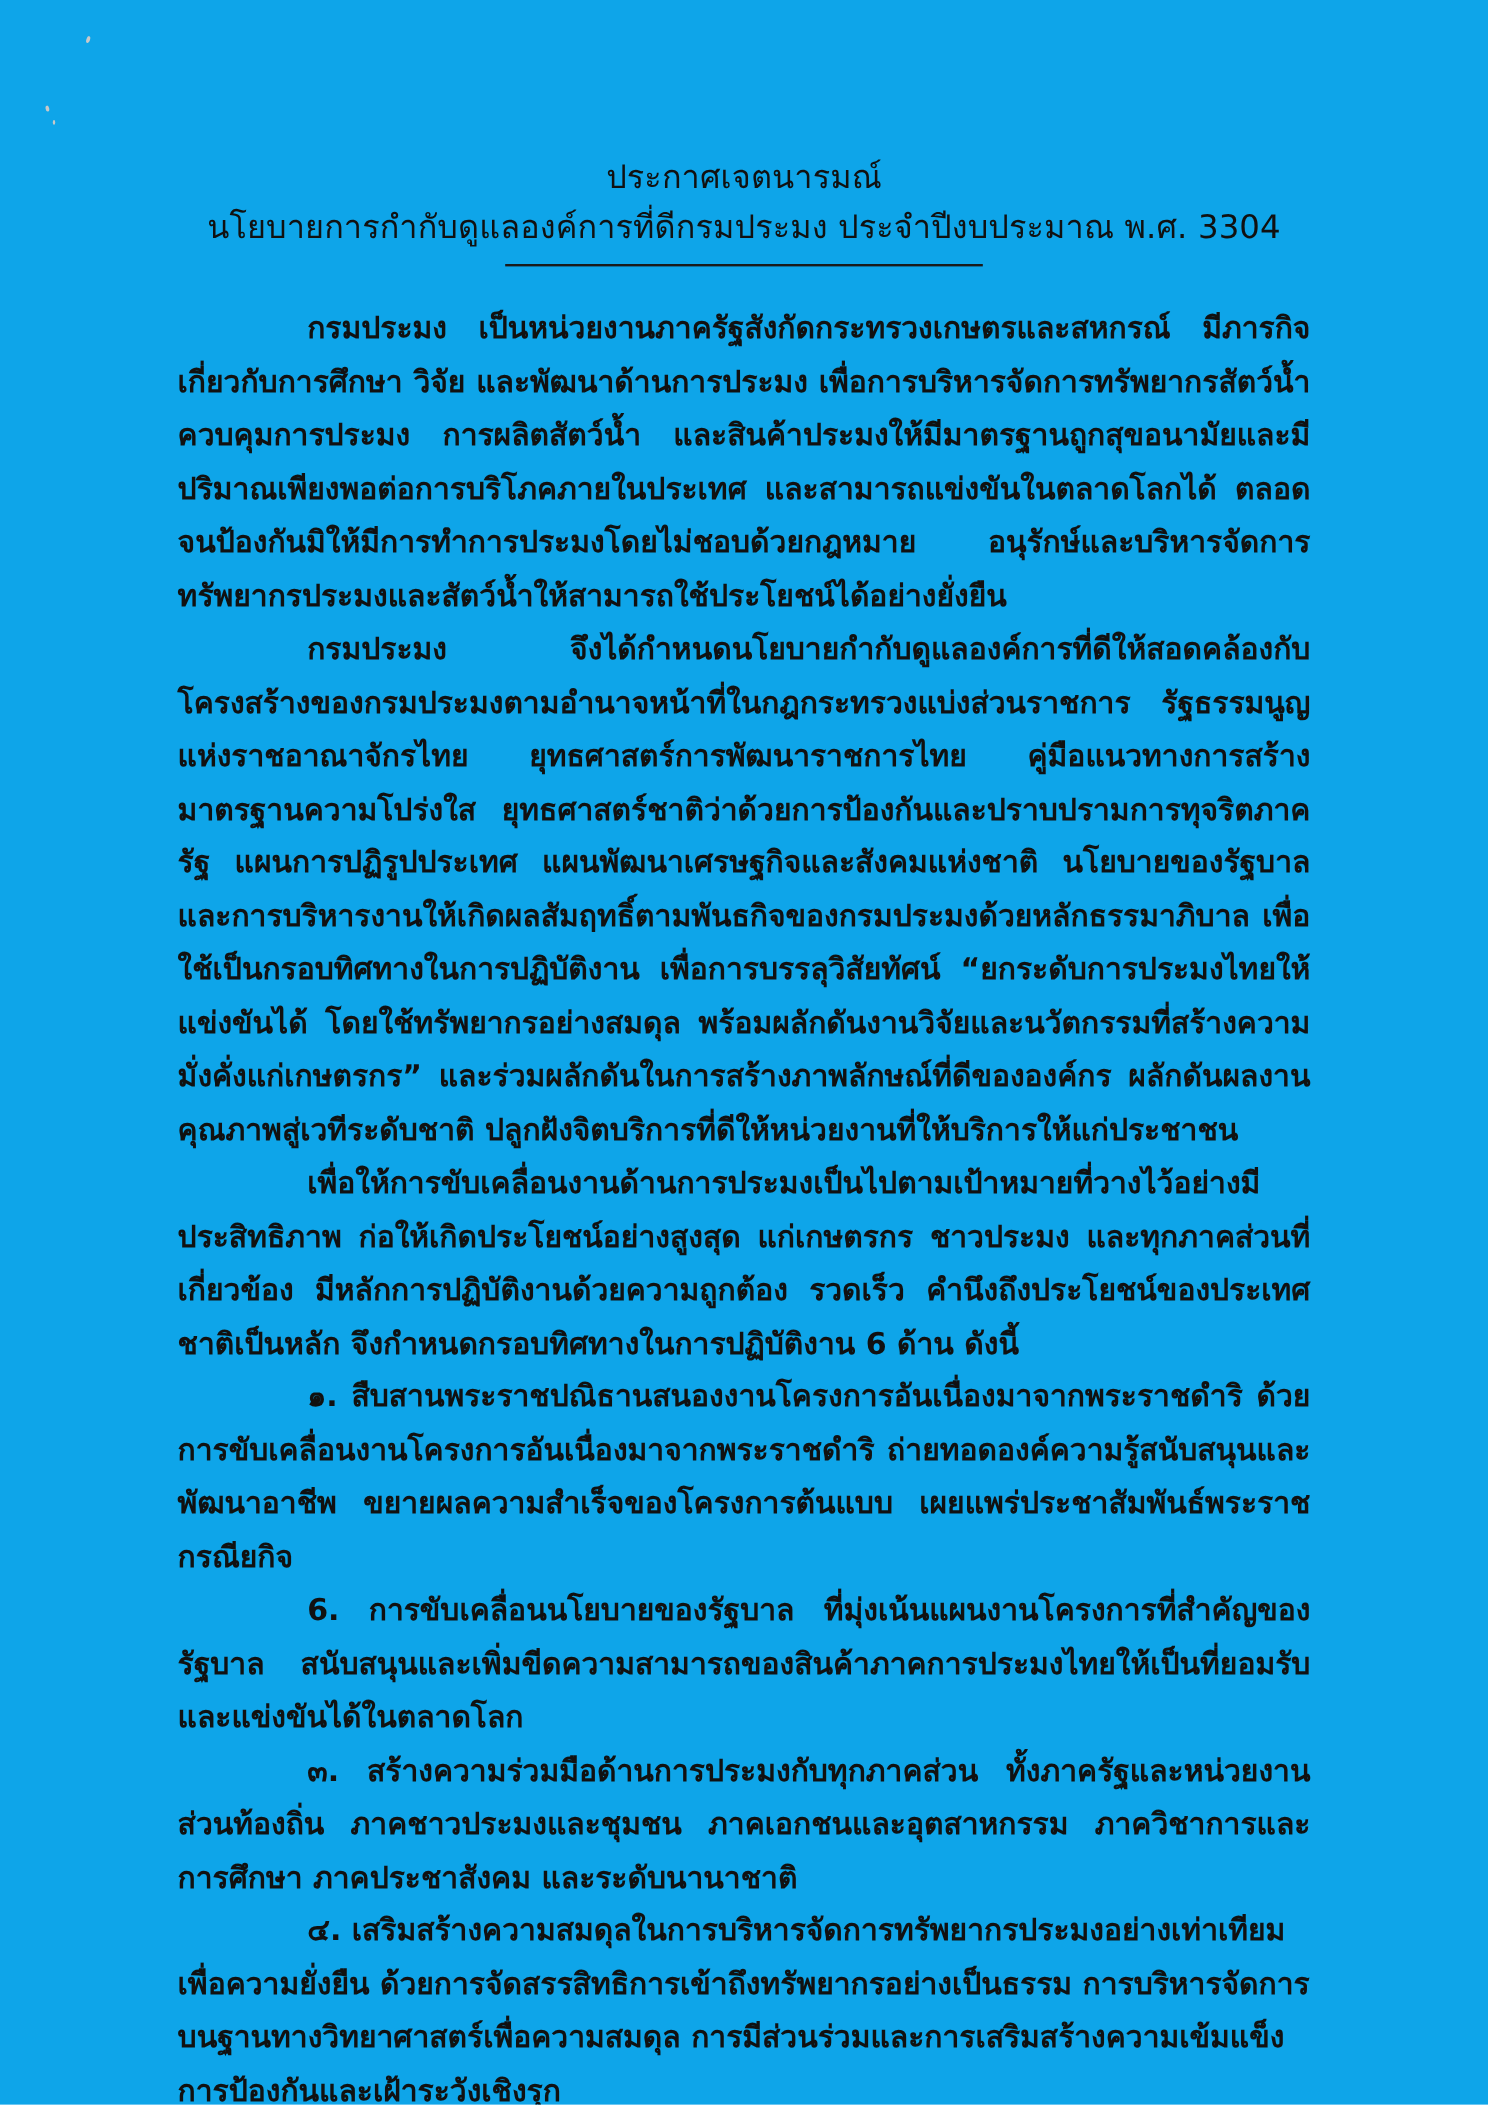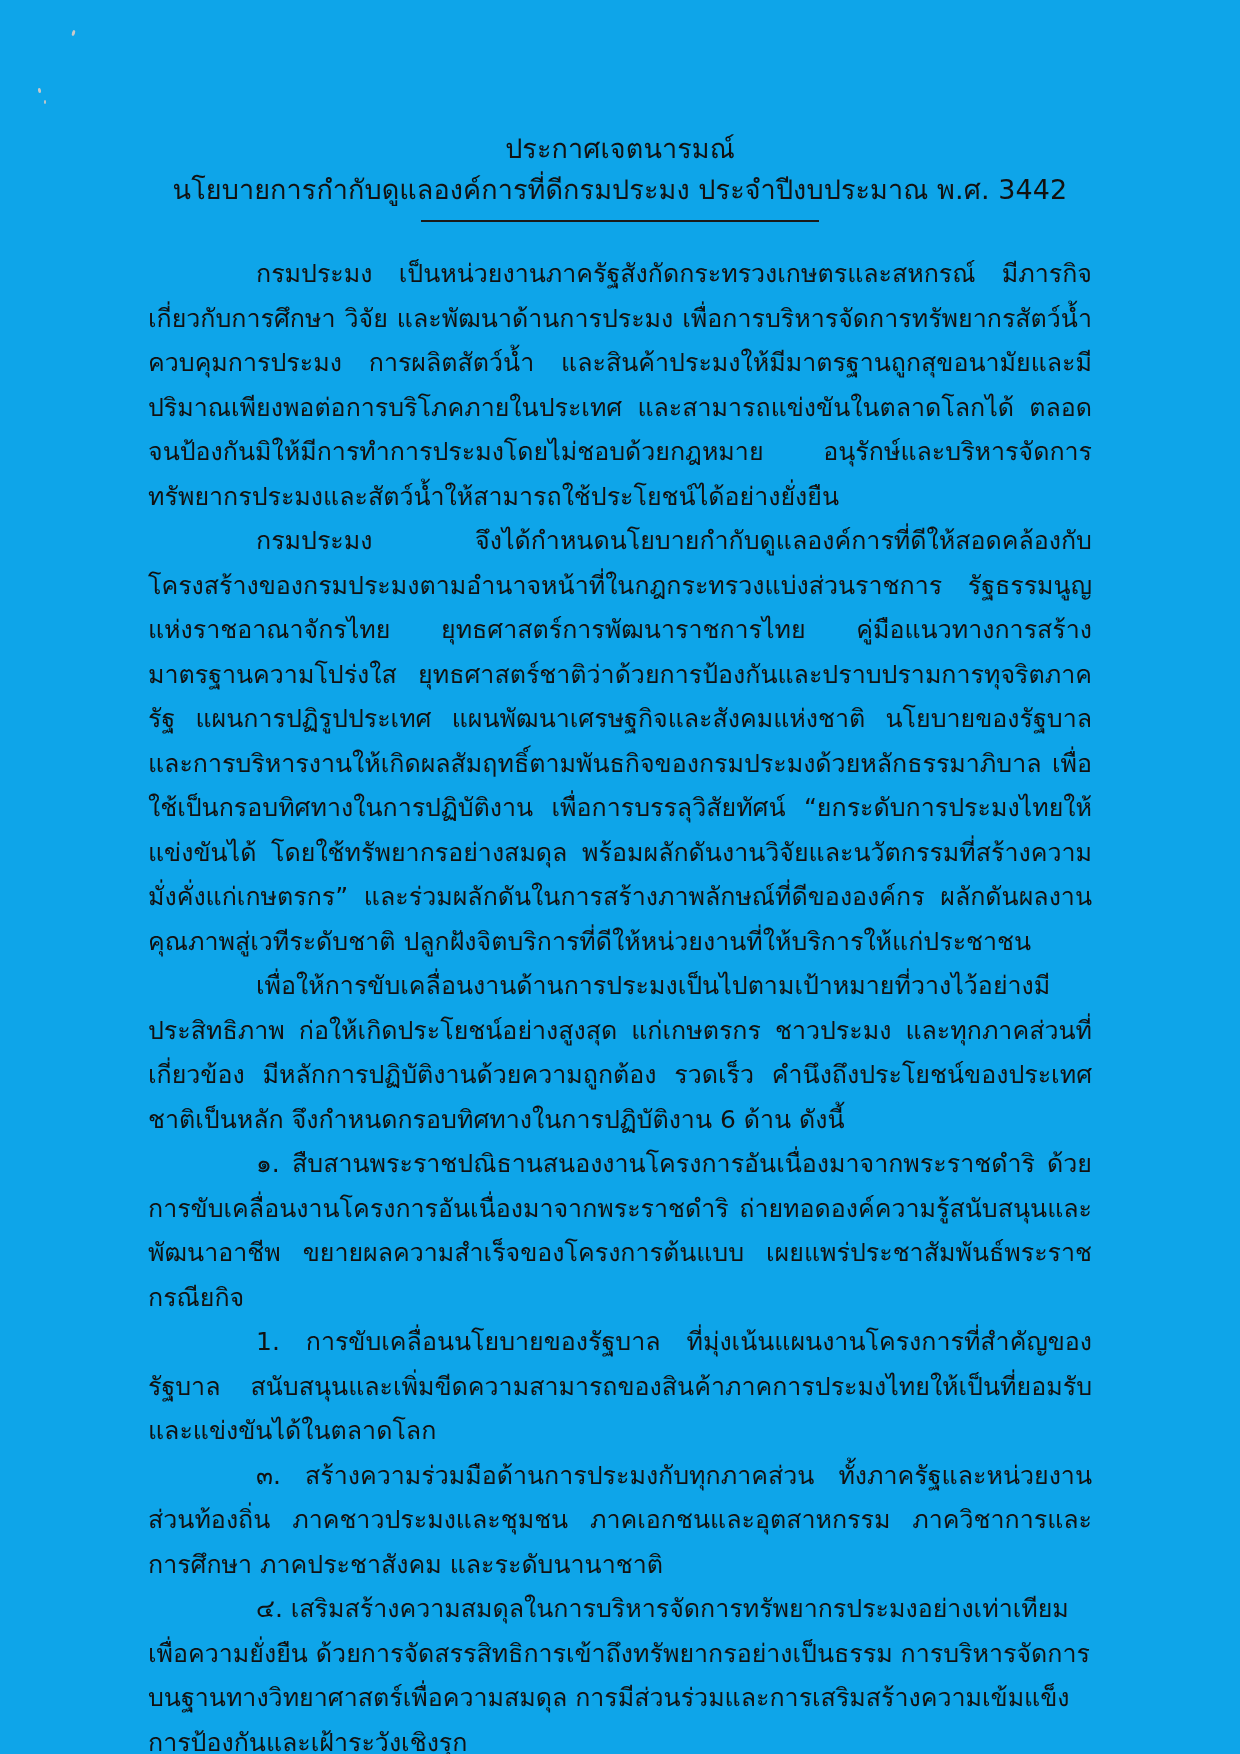--- a/index.html
+++ b/index.html
@@ -57,46 +57,47 @@
     font-size: 25px;
     line-height: 44.5px;
     color: #111111;
     text-align: justify;
     text-justify: inter-word;
   }
   .para {
     margin: 0;
     text-indent: 108px;
     text-align: justify;
+    font-weight: bold;
   }
   .para.last-short {
     text-align: left;
   }
 </style>
 </head>
 <body>
 
 <div class="page">
 
   <div class="speck speck-a"></div>
   <div class="speck speck-b"></div>
   <div class="speck speck-c"></div>
 
   <div class="content">
 
     <div class="title-block">
       <div class="title-line">ประกาศเจตนารมณ์</div>
-      <div class="title-line">นโยบายการกำกับดูแลองค์การที่ดีกรมประมง ประจำปีงบประมาณ พ.ศ. 3442</div>
+      <div class="title-line">นโยบายการกำกับดูแลองค์การที่ดีกรมประมง ประจำปีงบประมาณ พ.ศ. 3304</div>
       <div class="rule"></div>
     </div>
 
     <div class="body-text">
       <p class="para">กรมประมง เป็นหน่วยงานภาครัฐสังกัดกระทรวงเกษตรและสหกรณ์ มีภารกิจเกี่ยวกับการศึกษา วิจัย และพัฒนาด้านการประมง เพื่อการบริหารจัดการทรัพยากรสัตว์น้ำ ควบคุมการประมง การผลิตสัตว์น้ำ และสินค้าประมงให้มีมาตรฐานถูกสุขอนามัยและมีปริมาณเพียงพอต่อการบริโภคภายในประเทศ และสามารถแข่งขันในตลาดโลกได้ ตลอดจนป้องกันมิให้มีการทำการประมงโดยไม่ชอบด้วยกฎหมาย อนุรักษ์และบริหารจัดการทรัพยากรประมงและสัตว์น้ำให้สามารถใช้ประโยชน์ได้อย่างยั่งยืน</p>
       <p class="para">กรมประมง จึงได้กำหนดนโยบายกำกับดูแลองค์การที่ดีให้สอดคล้องกับโครงสร้างของกรมประมงตามอำนาจหน้าที่ในกฎกระทรวงแบ่งส่วนราชการ รัฐธรรมนูญแห่งราชอาณาจักรไทย ยุทธศาสตร์การพัฒนาราชการไทย คู่มือแนวทางการสร้างมาตรฐานความโปร่งใส ยุทธศาสตร์ชาติว่าด้วยการป้องกันและปราบปรามการทุจริตภาครัฐ แผนการปฏิรูปประเทศ แผนพัฒนาเศรษฐกิจและสังคมแห่งชาติ นโยบายของรัฐบาล และการบริหารงานให้เกิดผลสัมฤทธิ์ตามพันธกิจของกรมประมงด้วยหลักธรรมาภิบาล เพื่อใช้เป็นกรอบทิศทางในการปฏิบัติงาน เพื่อการบรรลุวิสัยทัศน์ “ยกระดับการประมงไทยให้แข่งขันได้ โดยใช้ทรัพยากรอย่างสมดุล พร้อมผลักดันงานวิจัยและนวัตกรรมที่สร้างความมั่งคั่งแก่เกษตรกร” และร่วมผลักดันในการสร้างภาพลักษณ์ที่ดีขององค์กร ผลักดันผลงานคุณภาพสู่เวทีระดับชาติ ปลูกฝังจิตบริการที่ดีให้หน่วยงานที่ให้บริการให้แก่ประชาชน</p>
       <p class="para">เพื่อให้การขับเคลื่อนงานด้านการประมงเป็นไปตามเป้าหมายที่วางไว้อย่างมีประสิทธิภาพ ก่อให้เกิดประโยชน์อย่างสูงสุด แก่เกษตรกร ชาวประมง และทุกภาคส่วนที่เกี่ยวข้อง มีหลักการปฏิบัติงานด้วยความถูกต้อง รวดเร็ว คำนึงถึงประโยชน์ของประเทศชาติเป็นหลัก จึงกำหนดกรอบทิศทางในการปฏิบัติงาน 6 ด้าน ดังนี้</p>
       <p class="para">๑. สืบสานพระราชปณิธานสนองงานโครงการอันเนื่องมาจากพระราชดำริ ด้วยการขับเคลื่อนงานโครงการอันเนื่องมาจากพระราชดำริ ถ่ายทอดองค์ความรู้สนับสนุนและพัฒนาอาชีพ ขยายผลความสำเร็จของโครงการต้นแบบ เผยแพร่ประชาสัมพันธ์พระราชกรณียกิจ</p>
-      <p class="para">1. การขับเคลื่อนนโยบายของรัฐบาล ที่มุ่งเน้นแผนงานโครงการที่สำคัญของรัฐบาล สนับสนุนและเพิ่มขีดความสามารถของสินค้าภาคการประมงไทยให้เป็นที่ยอมรับและแข่งขันได้ในตลาดโลก</p>
+      <p class="para">6. การขับเคลื่อนนโยบายของรัฐบาล ที่มุ่งเน้นแผนงานโครงการที่สำคัญของรัฐบาล สนับสนุนและเพิ่มขีดความสามารถของสินค้าภาคการประมงไทยให้เป็นที่ยอมรับและแข่งขันได้ในตลาดโลก</p>
       <p class="para">๓. สร้างความร่วมมือด้านการประมงกับทุกภาคส่วน ทั้งภาครัฐและหน่วยงานส่วนท้องถิ่น ภาคชาวประมงและชุมชน ภาคเอกชนและอุตสาหกรรม ภาควิชาการและการศึกษา ภาคประชาสังคม และระดับนานาชาติ</p>
       <p class="para last-short">๔. เสริมสร้างความสมดุลในการบริหารจัดการทรัพยากรประมงอย่างเท่าเทียม เพื่อความยั่งยืน ด้วยการจัดสรรสิทธิการเข้าถึงทรัพยากรอย่างเป็นธรรม การบริหารจัดการบนฐานทางวิทยาศาสตร์เพื่อความสมดุล การมีส่วนร่วมและการเสริมสร้างความเข้มแข็ง การป้องกันและเฝ้าระวังเชิงรุก</p>
     </div>
 
   </div>
 </div>
 
 </body></html>

